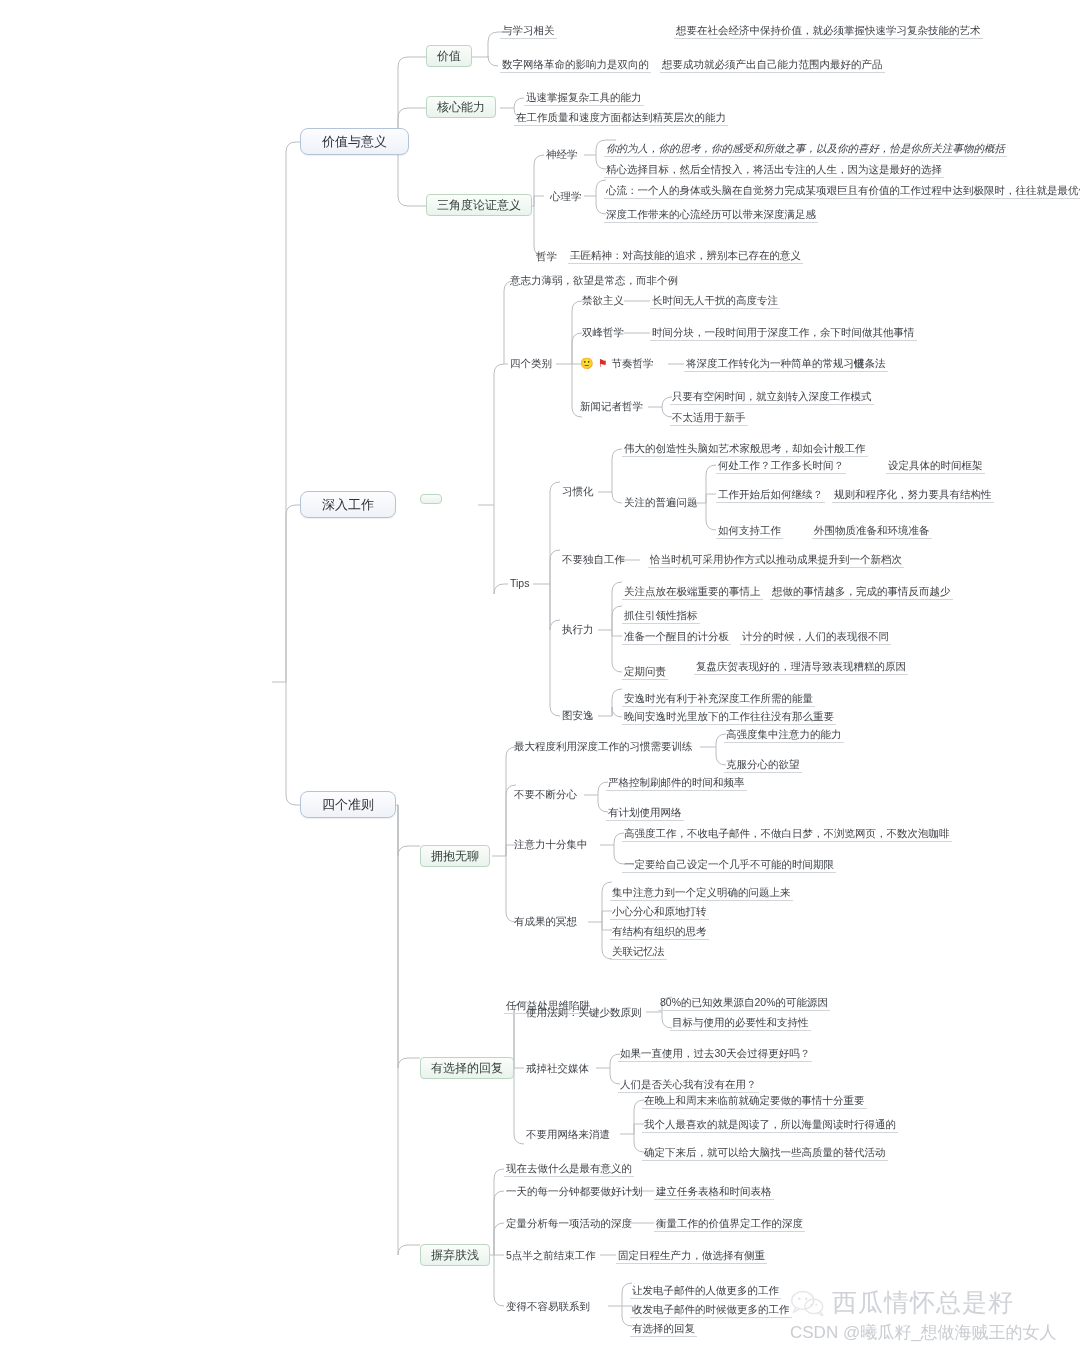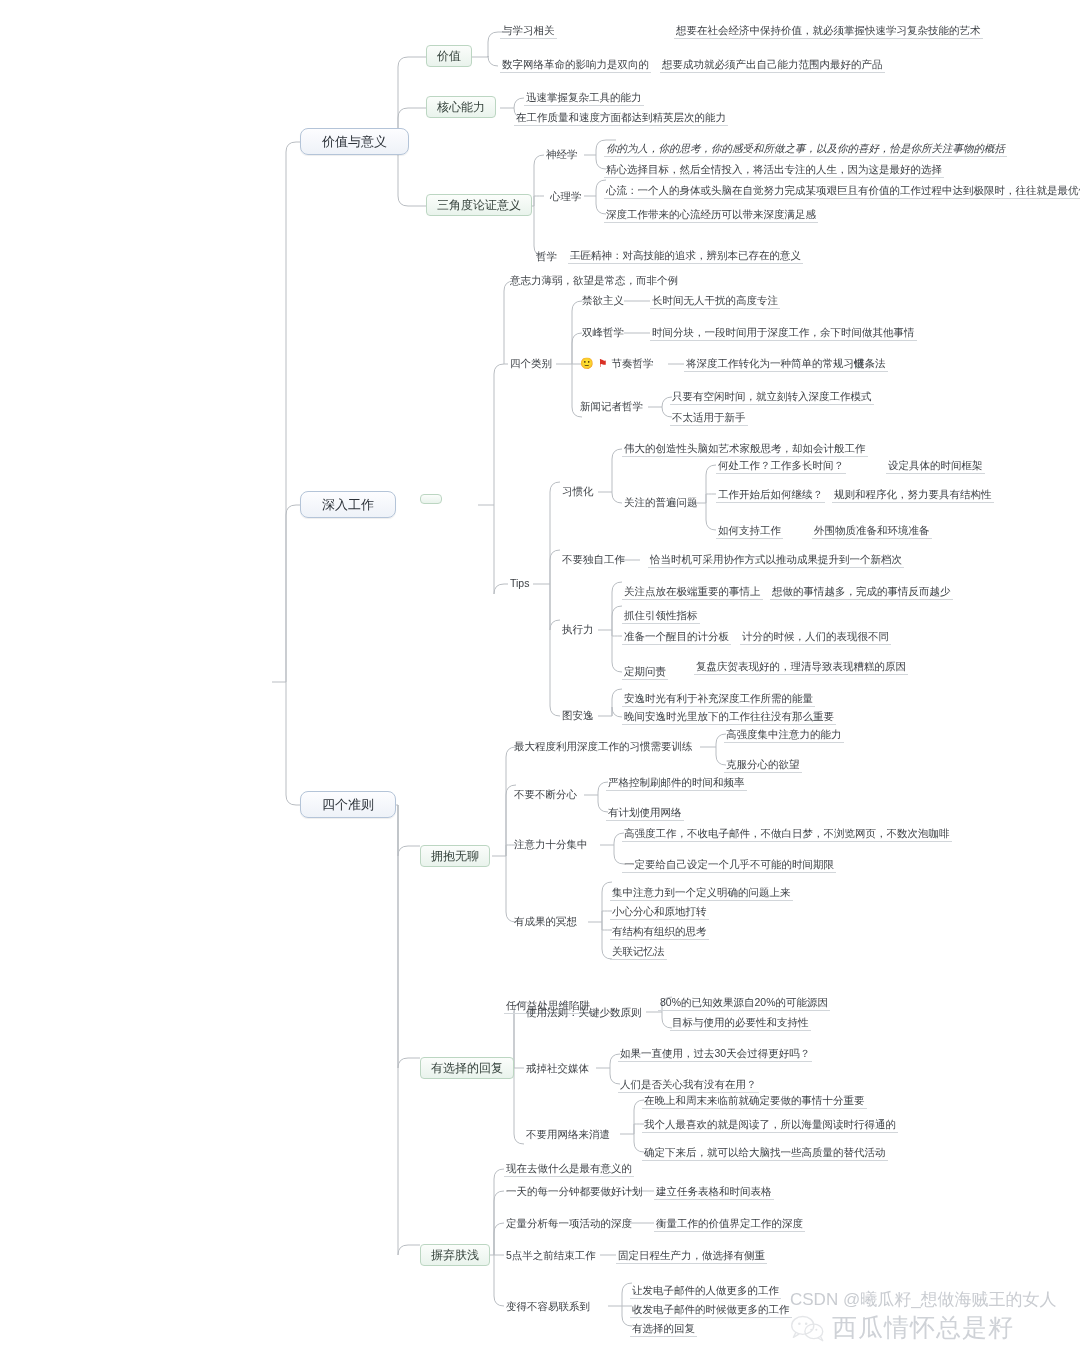--- a/index.html
+++ b/index.html
@@ -336,29 +336,29 @@
 
   <div class="node plain" style="left:504px;top:1249px;">5点半之前结束工作</div>
   <div class="node leaf" style="left:616px;top:1249px;">固定日程生产力，做选择有侧重</div>
 
   <div class="node plain" style="left:504px;top:1300px;text-align:center;">变得不容易联系到</div>
   <div class="node leaf" style="left:630px;top:1284px;">让发电子邮件的人做更多的工作</div>
   <div class="node leaf" style="left:630px;top:1303px;">收发电子邮件的时候做更多的工作</div>
   <div class="node leaf" style="left:630px;top:1322px;">有选择的回复</div>
 
   <div id="watermark">
-    <div id="wm-sub">CSDN @曦瓜籽_想做海贼王的女人</div>
     <div id="wm-top">
       <svg class="wx" width="34" height="28" viewBox="0 0 40 32">
         <ellipse cx="15" cy="13" rx="13" ry="10.5" fill="none" stroke="#cfd2d7" stroke-width="1.6"></ellipse>
         <path d="M7,21 L4,27 L11,23" fill="none" stroke="#cfd2d7" stroke-width="1.6" stroke-linejoin="round"></path>
         <circle cx="11" cy="11" r="1.5" fill="#cfd2d7"></circle>
         <circle cx="19" cy="11" r="1.5" fill="#cfd2d7"></circle>
         <ellipse cx="28" cy="20" rx="10.5" ry="8.5" fill="none" stroke="#cfd2d7" stroke-width="1.6"></ellipse>
         <path d="M36,26 L38.5,31 L32.5,27.5" fill="none" stroke="#cfd2d7" stroke-width="1.6" stroke-linejoin="round"></path>
         <circle cx="25" cy="18" r="1.2" fill="#cfd2d7"></circle>
         <circle cx="31" cy="18" r="1.2" fill="#cfd2d7"></circle>
       </svg>
       <span id="wm-name">西瓜情怀总是籽</span>
     </div>
+    <div id="wm-sub">CSDN @曦瓜籽_想做海贼王的女人</div>
   </div>
 
 </div>
 
 </body></html>

